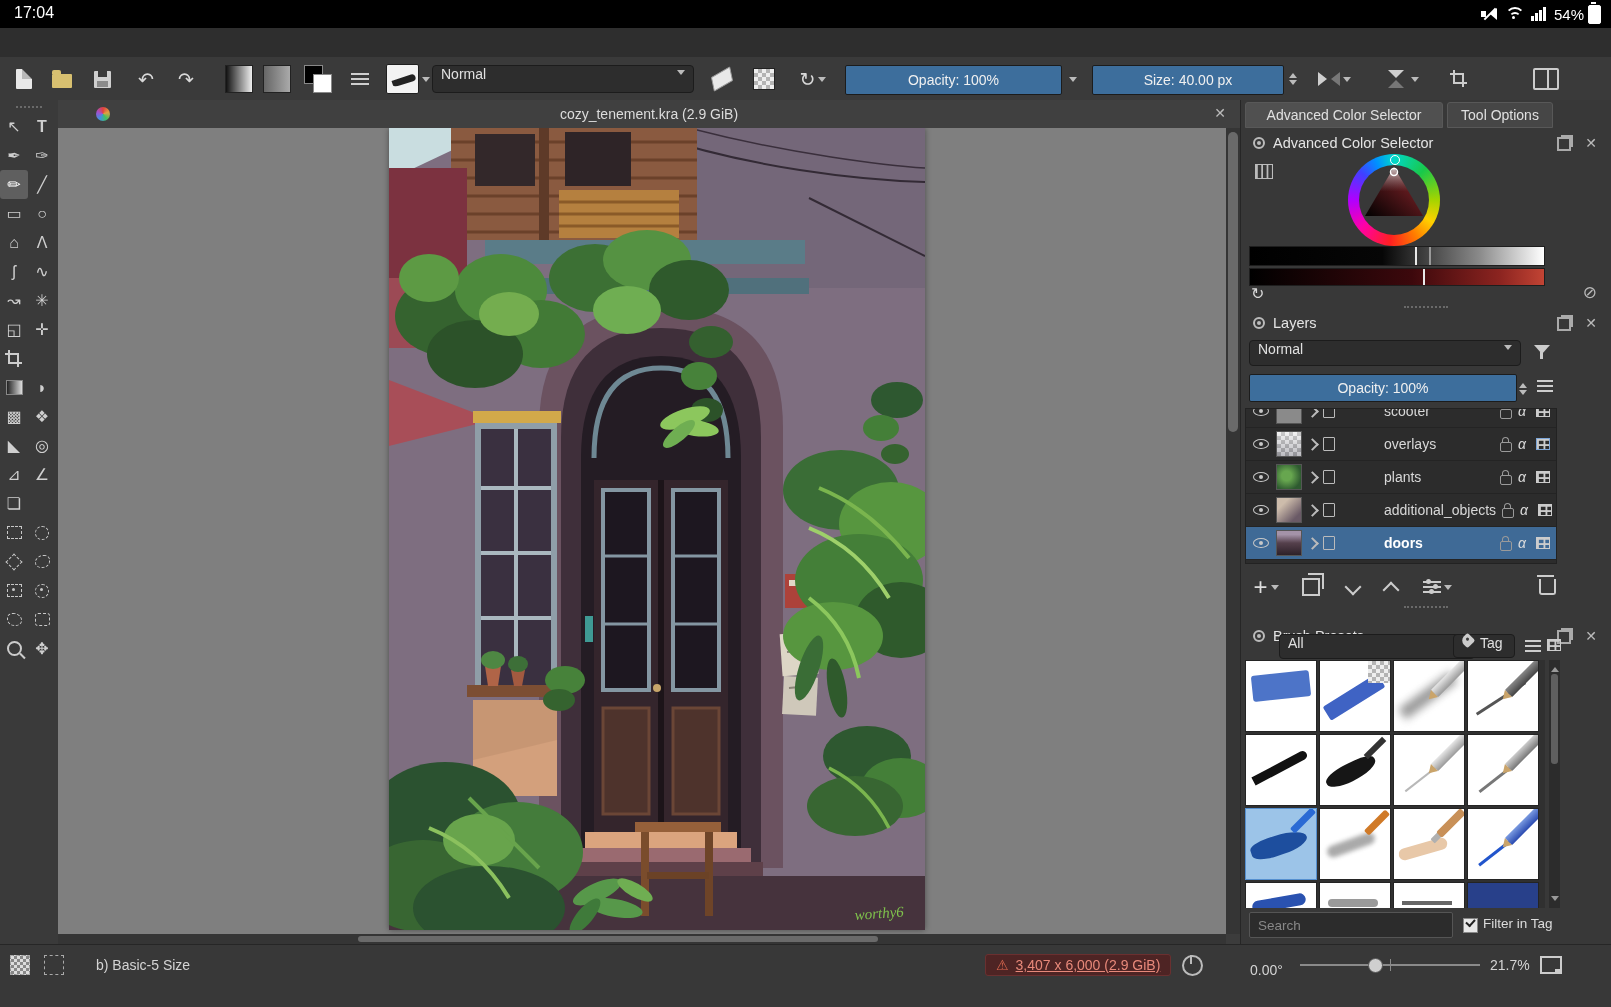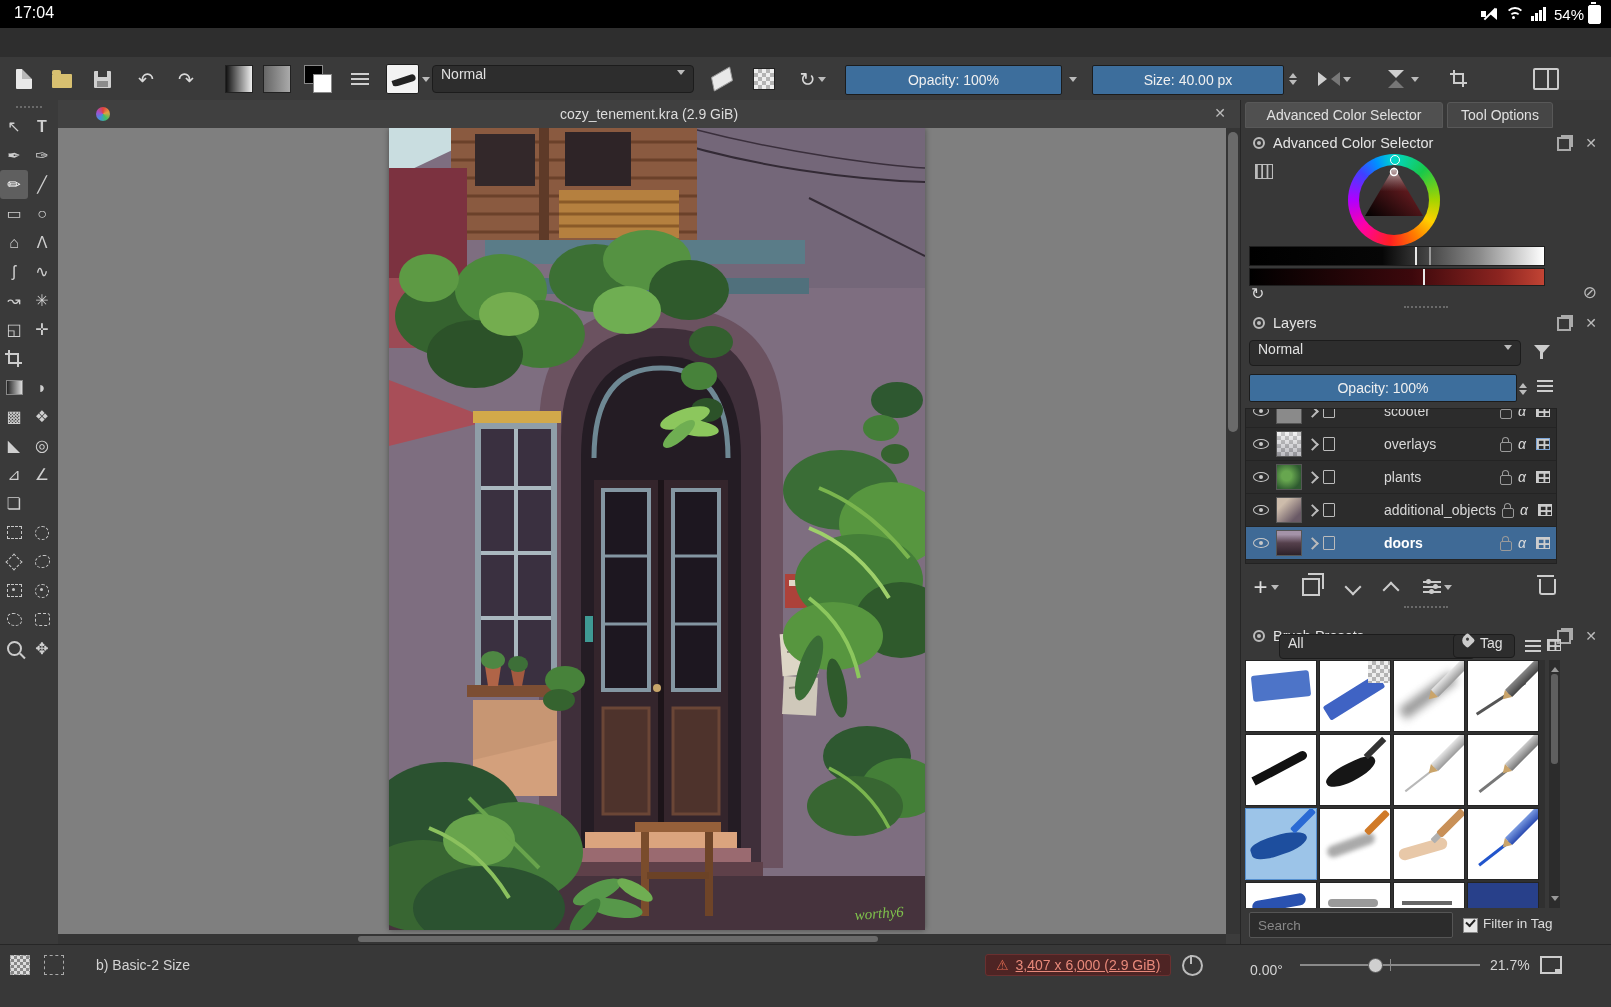--- a/index.html
+++ b/index.html
@@ -783,21 +783,21 @@
   </div>
 
   <div class="abs" id="statusbar">
     <div class="it" style="left:10px;">
         <span class="selmode chkd"></span>
       </div>
     <div class="it" style="left:44px;">
         <span class="selmode"></span>
       </div>
     <div class="it" style="left:96px;">
-        <span>b) Basic-2 Size</span>
+        <span>b) Basic-5 Size</span>
       </div>
     <div class="it" style="left:985px;">
       <span class="dimchip">
         <span style="color:#e06a50;">⚠</span>
         <span style="text-decoration:underline;">3,407 x 6,000 (2.9 GiB)</span>
       </span>
     </div>
     <div class="it" style="left:1182px;">
         <span class="rotknob"></span>
       </div>

